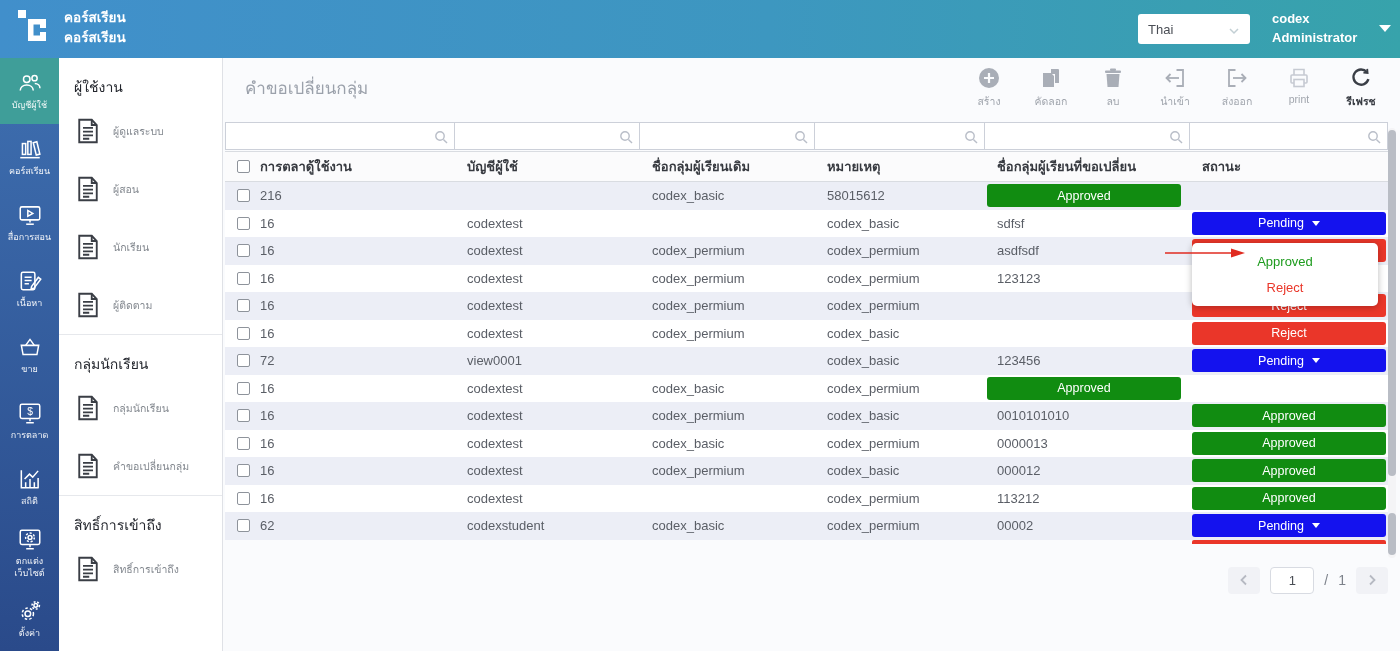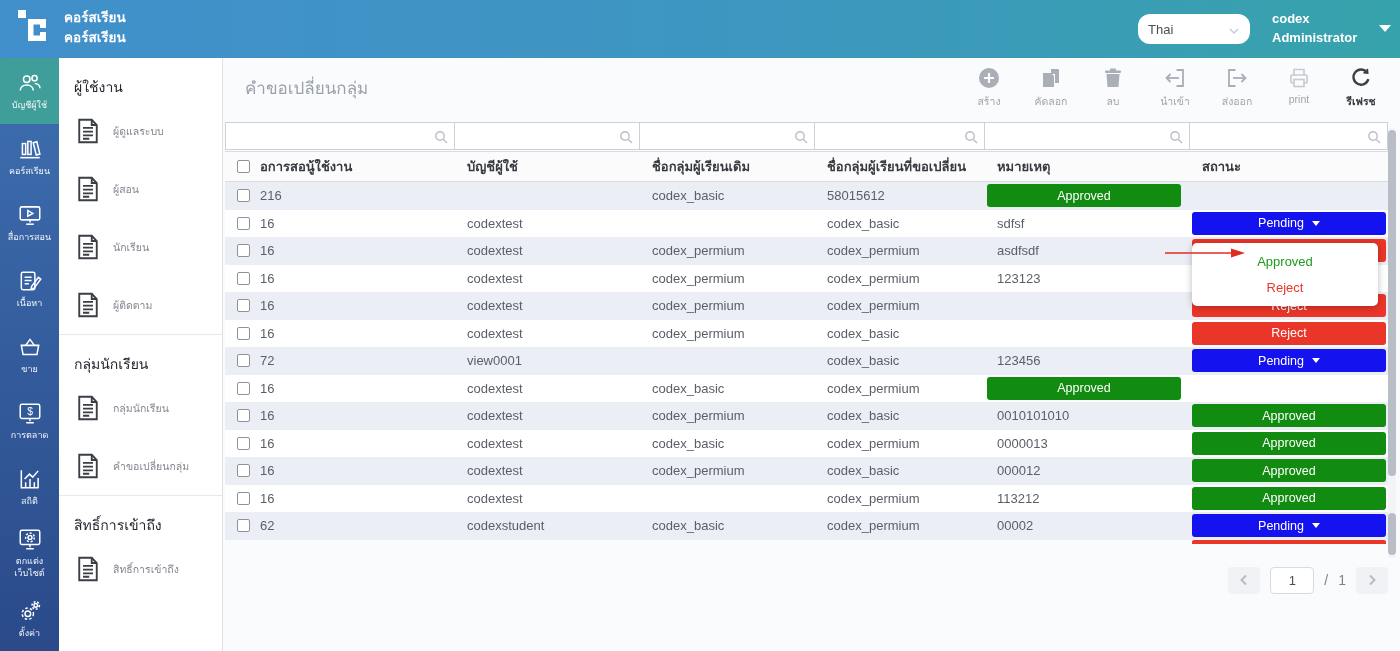--- a/index.html
+++ b/index.html
@@ -7,21 +7,21 @@
   body { font-family:"Liberation Sans","DejaVu Sans",sans-serif; }
   #app { position:relative; width:1400px; height:651px; overflow:hidden; background:#0f766e; }
 
   
   .header { position:absolute; left:0; top:0; width:1400px; height:58px;
     background:linear-gradient(90deg,#418fcb 0%,#3d97c0 55%,#37a3ab 100%); z-index:20; }
   .brand { position:absolute; left:16px; top:8px; display:flex; align-items:center; gap:12px; cursor:pointer; }
   .brand-mark { width:36px; height:38px; }
   .brand-text { color:#fff; font-size:13.5px; font-weight:700; line-height:1.45; }
   .lang-select { position:absolute; left:1138px; top:14px; width:112px; height:30px; background:#fff;
-    border-radius:12px; display:flex; align-items:center; padding:0 10px; cursor:pointer; }
+    border-radius:3px; display:flex; align-items:center; padding:0 10px; cursor:pointer; }
   .lang-select .val { font-size:13px; color:#4a4e55; flex:1; }
   .user-menu { position:absolute; left:1272px; top:10px; display:flex; align-items:center; gap:22px; cursor:pointer; }
   .user-name { color:#fff; font-size:13px; font-weight:600; line-height:1.45; }
   .caret-down { width:0; height:0; border-left:6px solid transparent; border-right:6px solid transparent; border-top:7px solid #fff; }
 
   
   .rail { position:absolute; left:0; top:58px; width:59px; height:593px;
     background:linear-gradient(180deg,#3e6fb0 0%,#2a4a8a 100%); z-index:10; }
   .rail-item { width:59px; height:66px; display:flex; flex-direction:column; align-items:center; justify-content:center;
     gap:4px; cursor:pointer; color:#fff; }
@@ -374,33 +374,33 @@
                 <path d="M9.4 9.4L13 13"></path>
               </svg></span></div>
           <div class="scell"><input type="text" style=""><span class="mag"><svg viewBox="0 0 14 14" fill="none" stroke="currentColor" stroke-width="1.4">
                 <circle cx="6" cy="6" r="4.2"></circle>
                 <path d="M9.4 9.4L13 13"></path>
               </svg></span></div>
         </div>
       <div class="trow header-row" id="header-row">
           <div class="hcell">
             <span class="cb"></span>
-            <span>อการสอนู้ใช้งาน</span>
+            <span>การตลาดู้ใช้งาน</span>
           </div>
           <div class="hcell">
             <span>บัญชีผู้ใช้</span>
           </div>
           <div class="hcell">
             <span>ชื่อกลุ่มผู้เรียนเดิม</span>
           </div>
           <div class="hcell">
+            <span>หมายเหตุ</span>
+          </div>
+          <div class="hcell">
             <span>ชื่อกลุ่มผู้เรียนที่ขอเปลี่ยน</span>
-          </div>
-          <div class="hcell">
-            <span>หมายเหตุ</span>
           </div>
           <div class="hcell">
             <span>สถานะ</span>
           </div>
         </div>
       <div id="table-body">
           <div class="trow body-row odd">
             <div class="bcell">
               <span class="cb"></span>
               <span>216</span>

